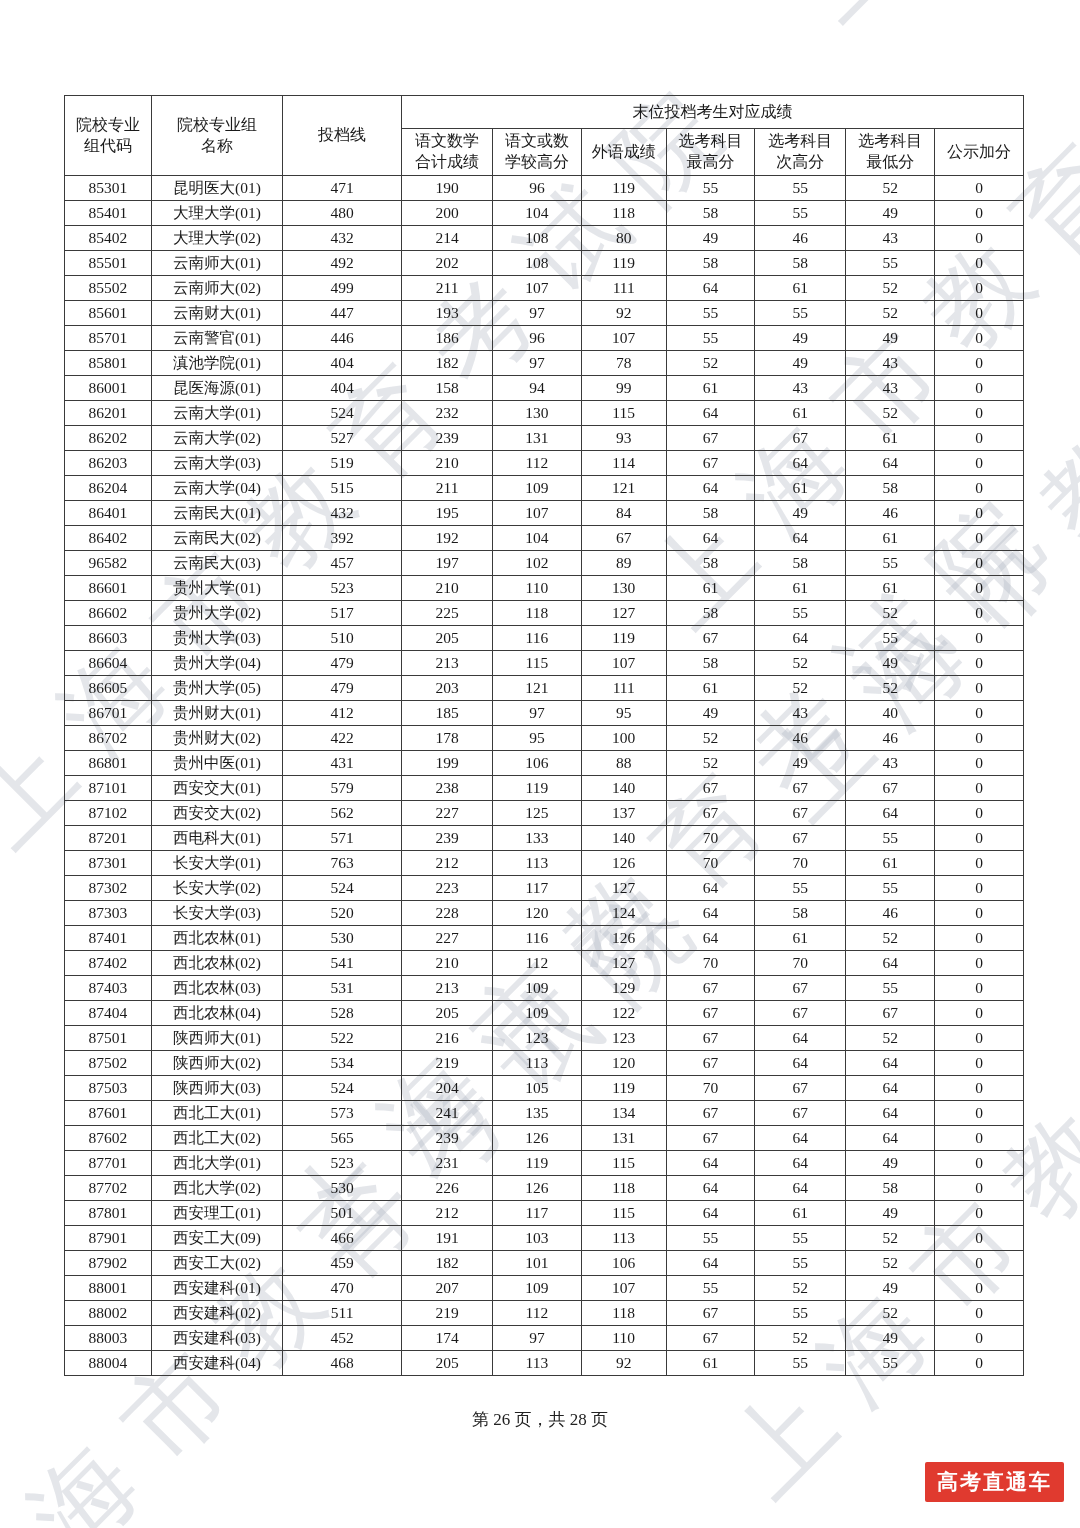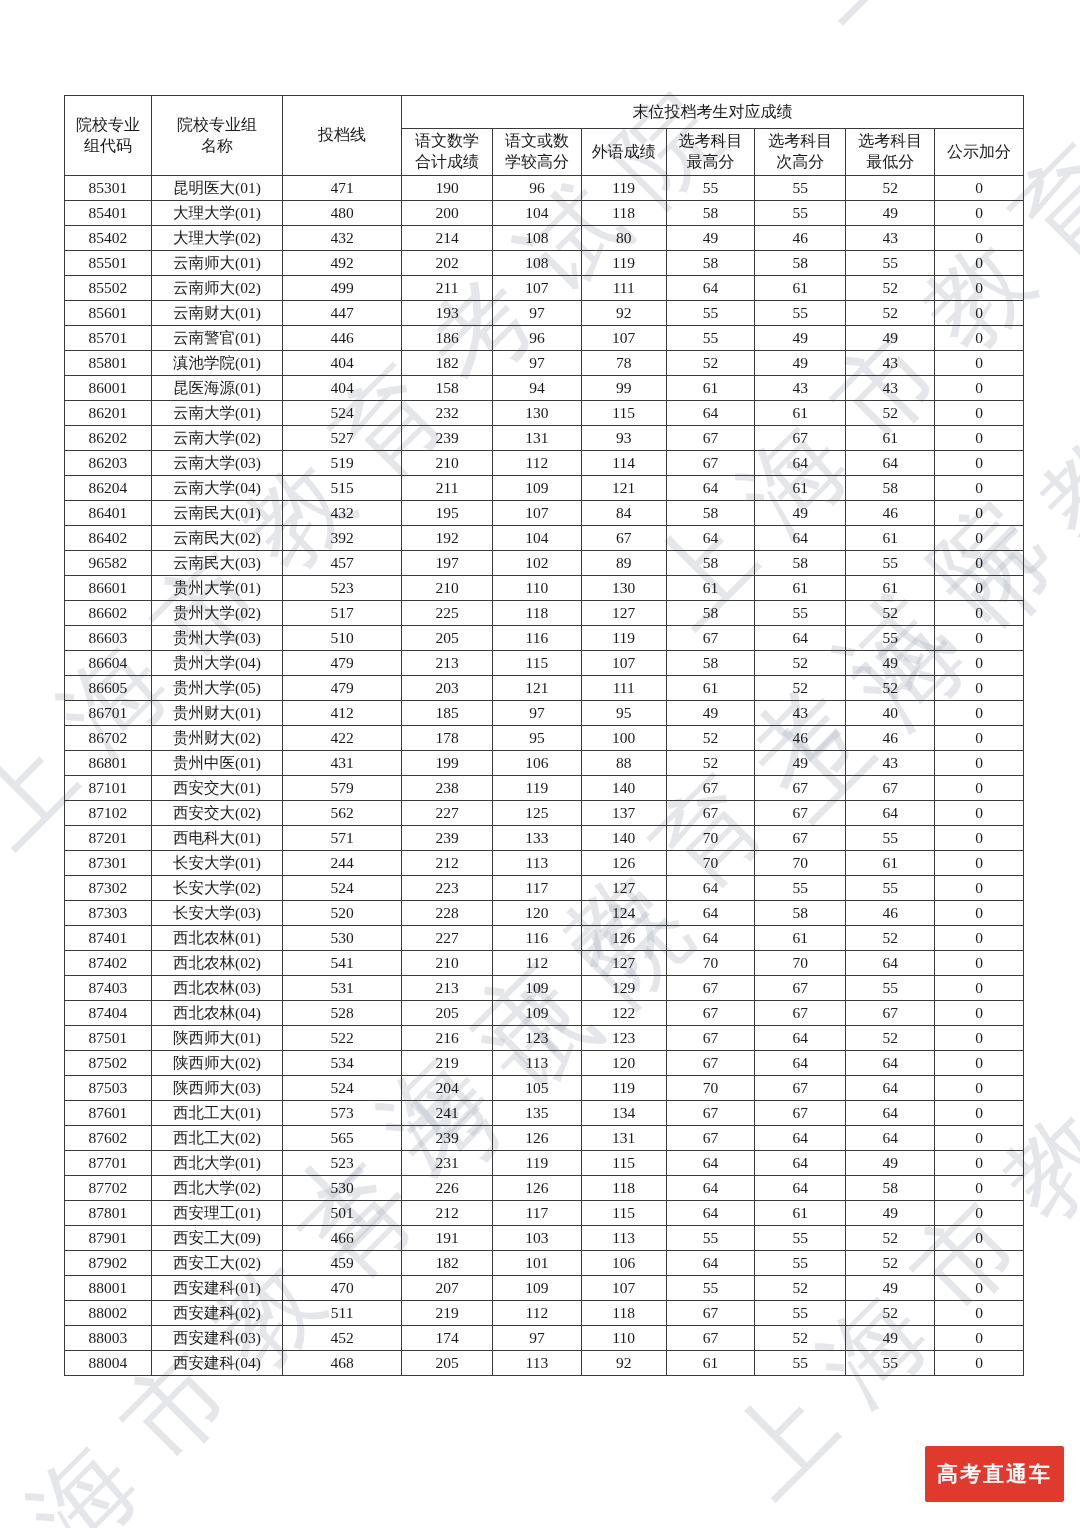--- a/index.html
+++ b/index.html
@@ -73,21 +73,21 @@
   .brand-badge {
     position:absolute;
     right:16px;
     bottom:26px;
     background:#e03a2f;
     color:#ffffff;
     font-family:"Liberation Sans","DejaVu Sans",sans-serif;
     font-weight:bold;
     font-size:21px;
     line-height:32px;
-    padding:12px 12px;
+    padding:4px 12px;
     letter-spacing:2px;
     z-index:2;
     border-radius:2px;
   }
 </style>
 </head>
 <body>
 
 <div class="page">
 
@@ -455,21 +455,21 @@
           <td>133</td>
           <td>140</td>
           <td>70</td>
           <td>67</td>
           <td>55</td>
           <td>0</td>
         </tr>
         <tr>
           <td>87301</td>
           <td>长安大学(01)</td>
-          <td>244</td>
+          <td>763</td>
           <td>212</td>
           <td>113</td>
           <td>126</td>
           <td>70</td>
           <td>70</td>
           <td>61</td>
           <td>0</td>
         </tr>
         <tr>
           <td>87302</td>
@@ -707,16 +707,17 @@
           <td>113</td>
           <td>92</td>
           <td>61</td>
           <td>55</td>
           <td>55</td>
           <td>0</td>
         </tr>
       </tbody>
   </table>
 
+  <div class="page-footer">第 26 页，共 28 页</div>
 
   <div class="brand-badge">高考直通车</div>
 
 </div>
 
 </body></html>

